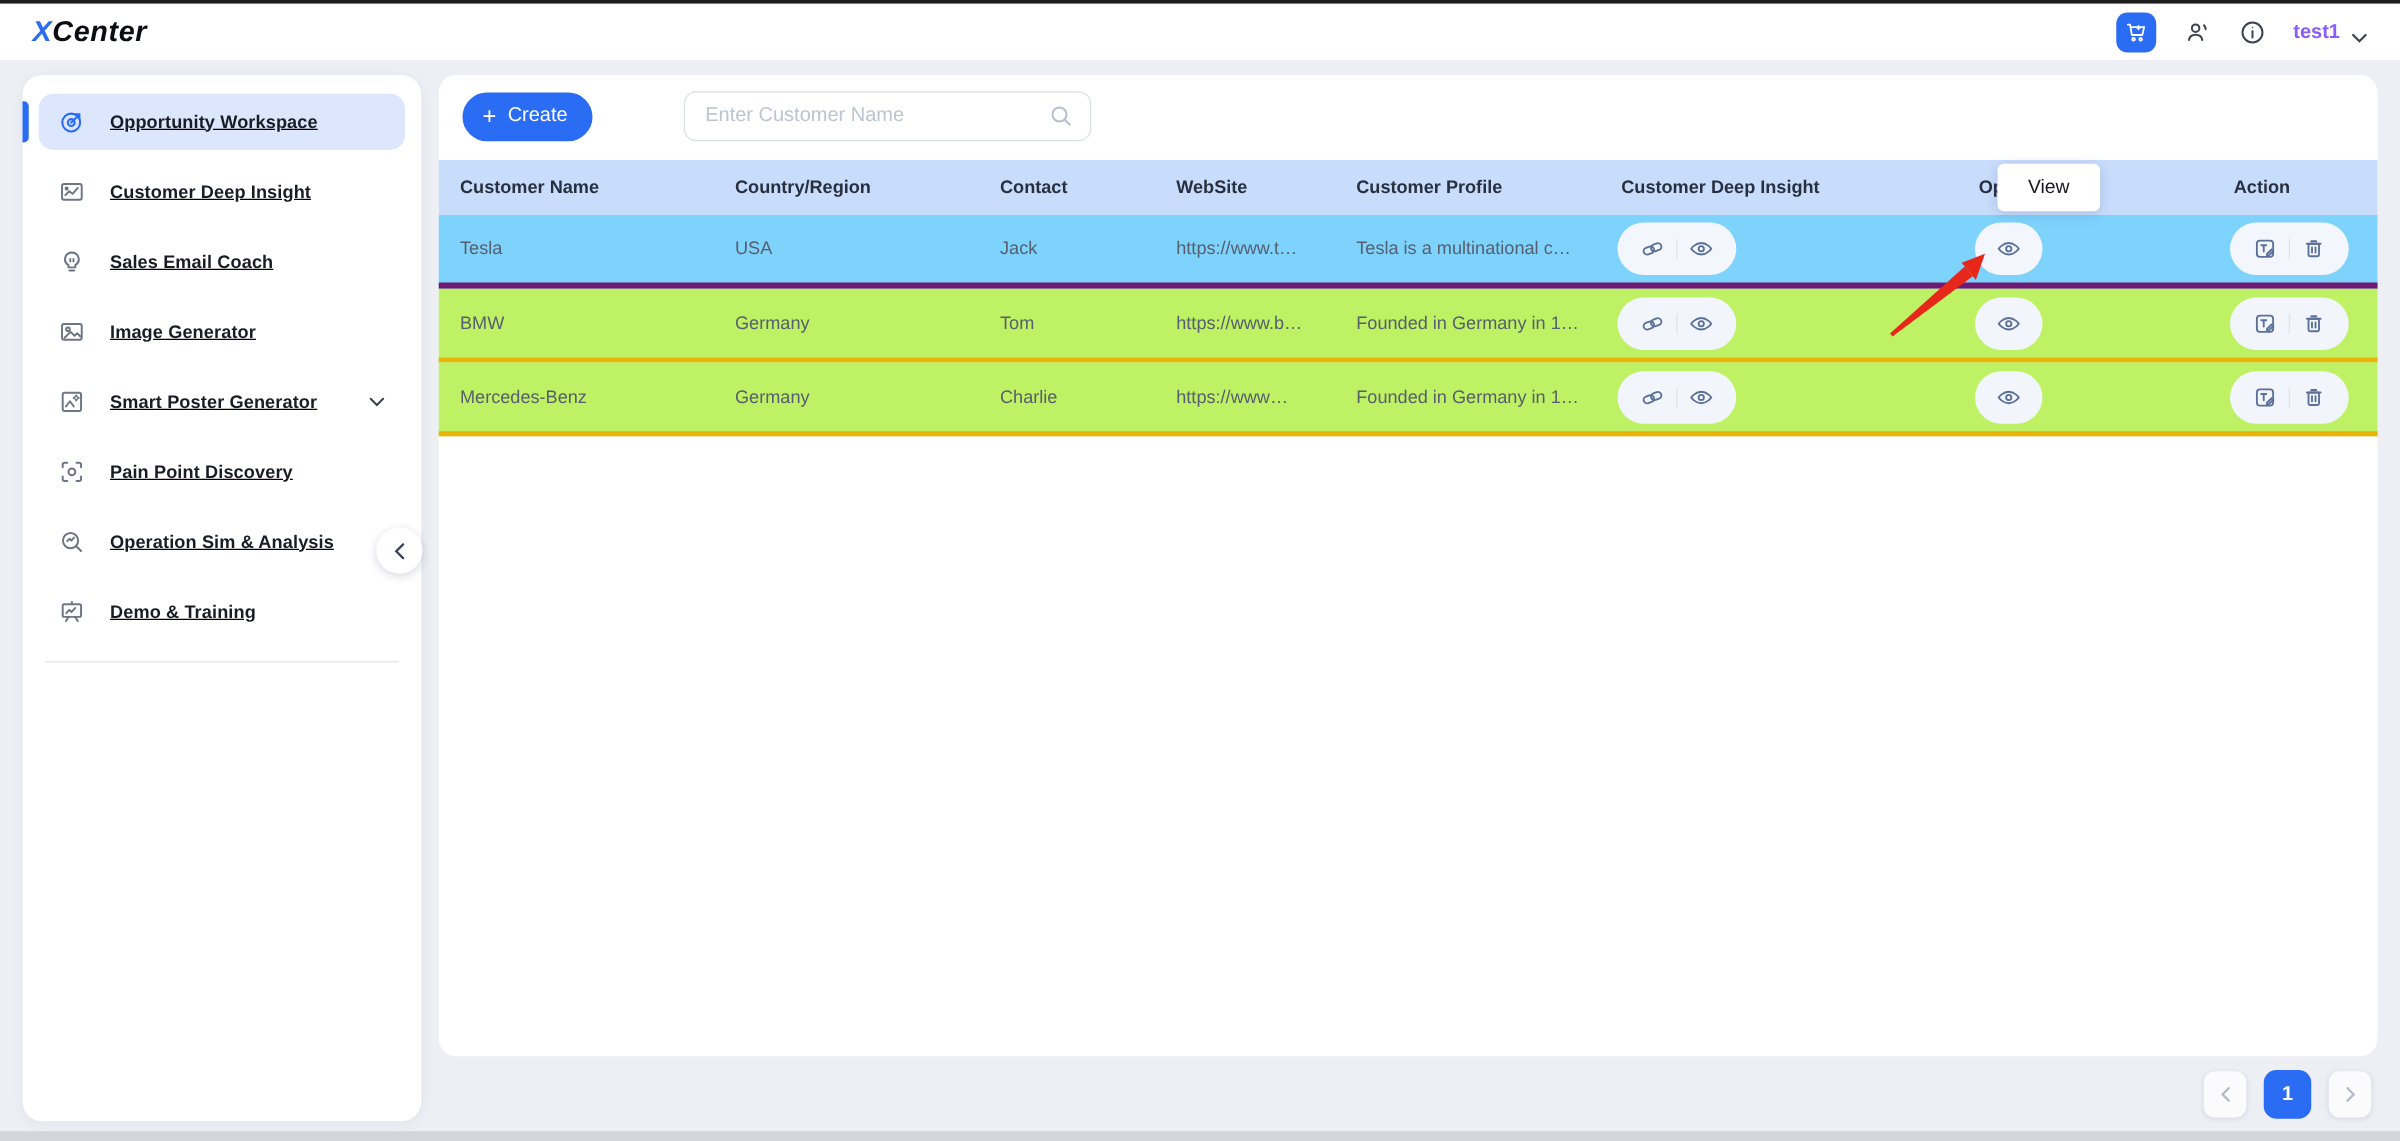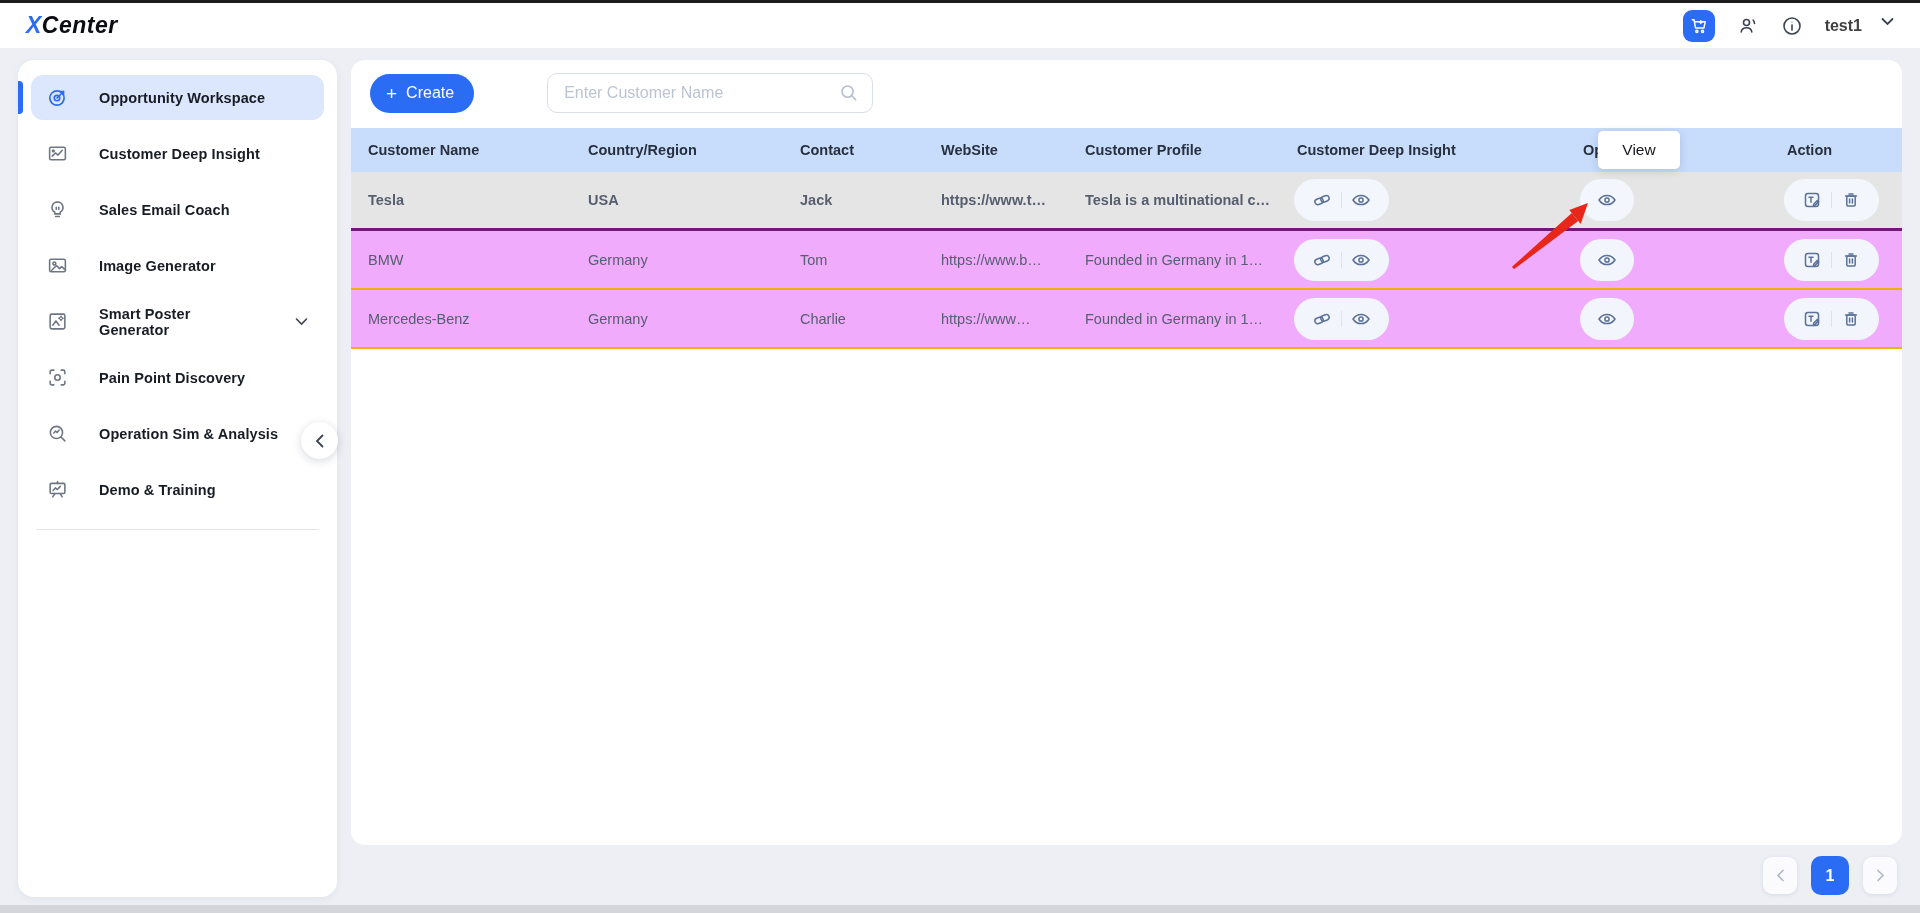--- a/index.html
+++ b/index.html
@@ -7,25 +7,25 @@
   body { font-family:"Liberation Sans", sans-serif; background:#edeff5; position:relative; }
 
   
   .top-strip { position:absolute; left:0; top:0; width:1920px; height:3px; background:#1c1c1c; }
   .topbar { position:absolute; left:0; top:3px; width:1920px; height:45px; background:#ffffff; display:flex; align-items:center; justify-content:space-between; padding:0 26px; }
   .logo { font-style:italic; font-weight:800; font-size:23px; letter-spacing:.5px; color:#0b0d12; display:flex; align-items:baseline; }
   .logo .lx { color:#2b6cf5; }
   .topbar-right { display:flex; align-items:center; gap:22px; }
   .cart-btn { width:32px; height:32px; border-radius:9px; background:#2b6cf5; display:flex; align-items:center; justify-content:center; cursor:pointer; }
   .icon-btn { display:flex; align-items:center; justify-content:center; cursor:pointer; }
-  .user-menu { display:flex; align-items:flex-start; gap:19px; cursor:pointer; font-weight:700; font-size:16px; color:#404040; }
+  .user-menu { display:flex; align-items:flex-end; gap:9px; cursor:pointer; font-weight:700; font-size:16px; color:#8b5cf6; }
 
   
   .sidebar { position:absolute; left:18px; top:60px; width:319px; height:837px; background:#ffffff; border-radius:16px; box-shadow:0 2px 10px rgba(30,40,80,.05); padding:15px 13px 0 13px; }
-  .side-item { height:45px; margin-bottom:11px; border-radius:12px; display:flex; align-items:center; gap:31px; padding:0 16px; cursor:pointer; position:relative; }
+  .side-item { height:45px; margin-bottom:11px; border-radius:12px; display:flex; align-items:center; gap:20px; padding:0 16px; cursor:pointer; position:relative;text-decoration:underline; }
   .side-item .lbl { font-size:14.5px; font-weight:700; color:#181c24; letter-spacing:.1px; }
   .side-item.active { background:#dce7fd; }
   .side-item.active::before { content:""; position:absolute; left:-13px; top:6px; width:5px; height:33px; background:#2b6cf5; border-radius:0 4px 4px 0; }
   .side-item .chev { margin-left:auto; }
   .side-divider { height:1px; background:#e3e5ea; margin:17px 5px 28px 5px; }
   .collapse-btn { position:absolute; left:301px; top:422px; width:37px; height:37px; background:#ffffff; border-radius:50%; box-shadow:0 2px 8px rgba(30,40,80,.18); display:flex; align-items:center; justify-content:center; cursor:pointer; }
 
   
   .main-card { position:absolute; left:351px; top:60px; width:1551px; height:785px; background:#ffffff; border-radius:14px; }
   .toolbar { display:flex; align-items:center; gap:33px; padding:13px 0 0 19px; }
@@ -34,22 +34,22 @@
   .search-wrap { position:relative;padding-left:40px; }
   .search-input { width:326px; height:40px; border:1px solid #d9dee9; border-radius:10px; padding:0 42px 0 16px; font-size:16px; font-family:"Liberation Sans",sans-serif; color:#333; outline:none; }
   .search-input::placeholder { color:#bcc3d1; }
   .search-icon { position:absolute; right:14px; top:10px; }
 
   
   .tbl { margin-top:15px; }
   .tbl-grid { display:grid; grid-template-columns:220px 212px 141px 144px 212px 286px 204px auto; align-items:center; }
   .tbl-head { height:44px; background:#c8dcfc; }
   .tbl-head .th { font-size:14.5px; font-weight:700; color:#28303f; padding-left:17px; white-space:nowrap; }
-  .tbl-row { height:59px; background:#f0abfc; border-bottom:2px solid #eab308; }
-  .tbl-row.hl { background:#e5e5e5; border-bottom:3px solid #701a75;font-weight:bold; }
+  .tbl-row { height:59px; background:#bef264; border-bottom:4px solid #eab308; }
+  .tbl-row.hl { background:#7dd3fc; border-bottom:5px solid #701a75; }
   .td { font-size:14.5px; color:#565e6f; padding-left:17px; white-space:nowrap; overflow:hidden; }
   .pill { display:inline-flex; align-items:center; background:#f2f5fc; border-radius:21px; height:42px; padding:0 13px; margin-left:14px; }
   .pill .ibtn { width:30px; display:flex; align-items:center; justify-content:center; cursor:pointer; }
   .pill .sep { width:1px; height:16px; background:#dde2ee; margin:0 4px; }
   .pill.single { padding:0 12px; }
 
   
   .tooltip { position:absolute; left:1598px; top:131px; width:82px; height:38px; background:#ffffff; border-radius:5px; box-shadow:0 2px 10px rgba(30,40,80,.16); display:flex; align-items:center; justify-content:center; font-size:15.5px; color:#16181d; z-index:5; }
   .red-arrow { position:absolute; left:1495px; top:192px; z-index:6; pointer-events:none; }
 

